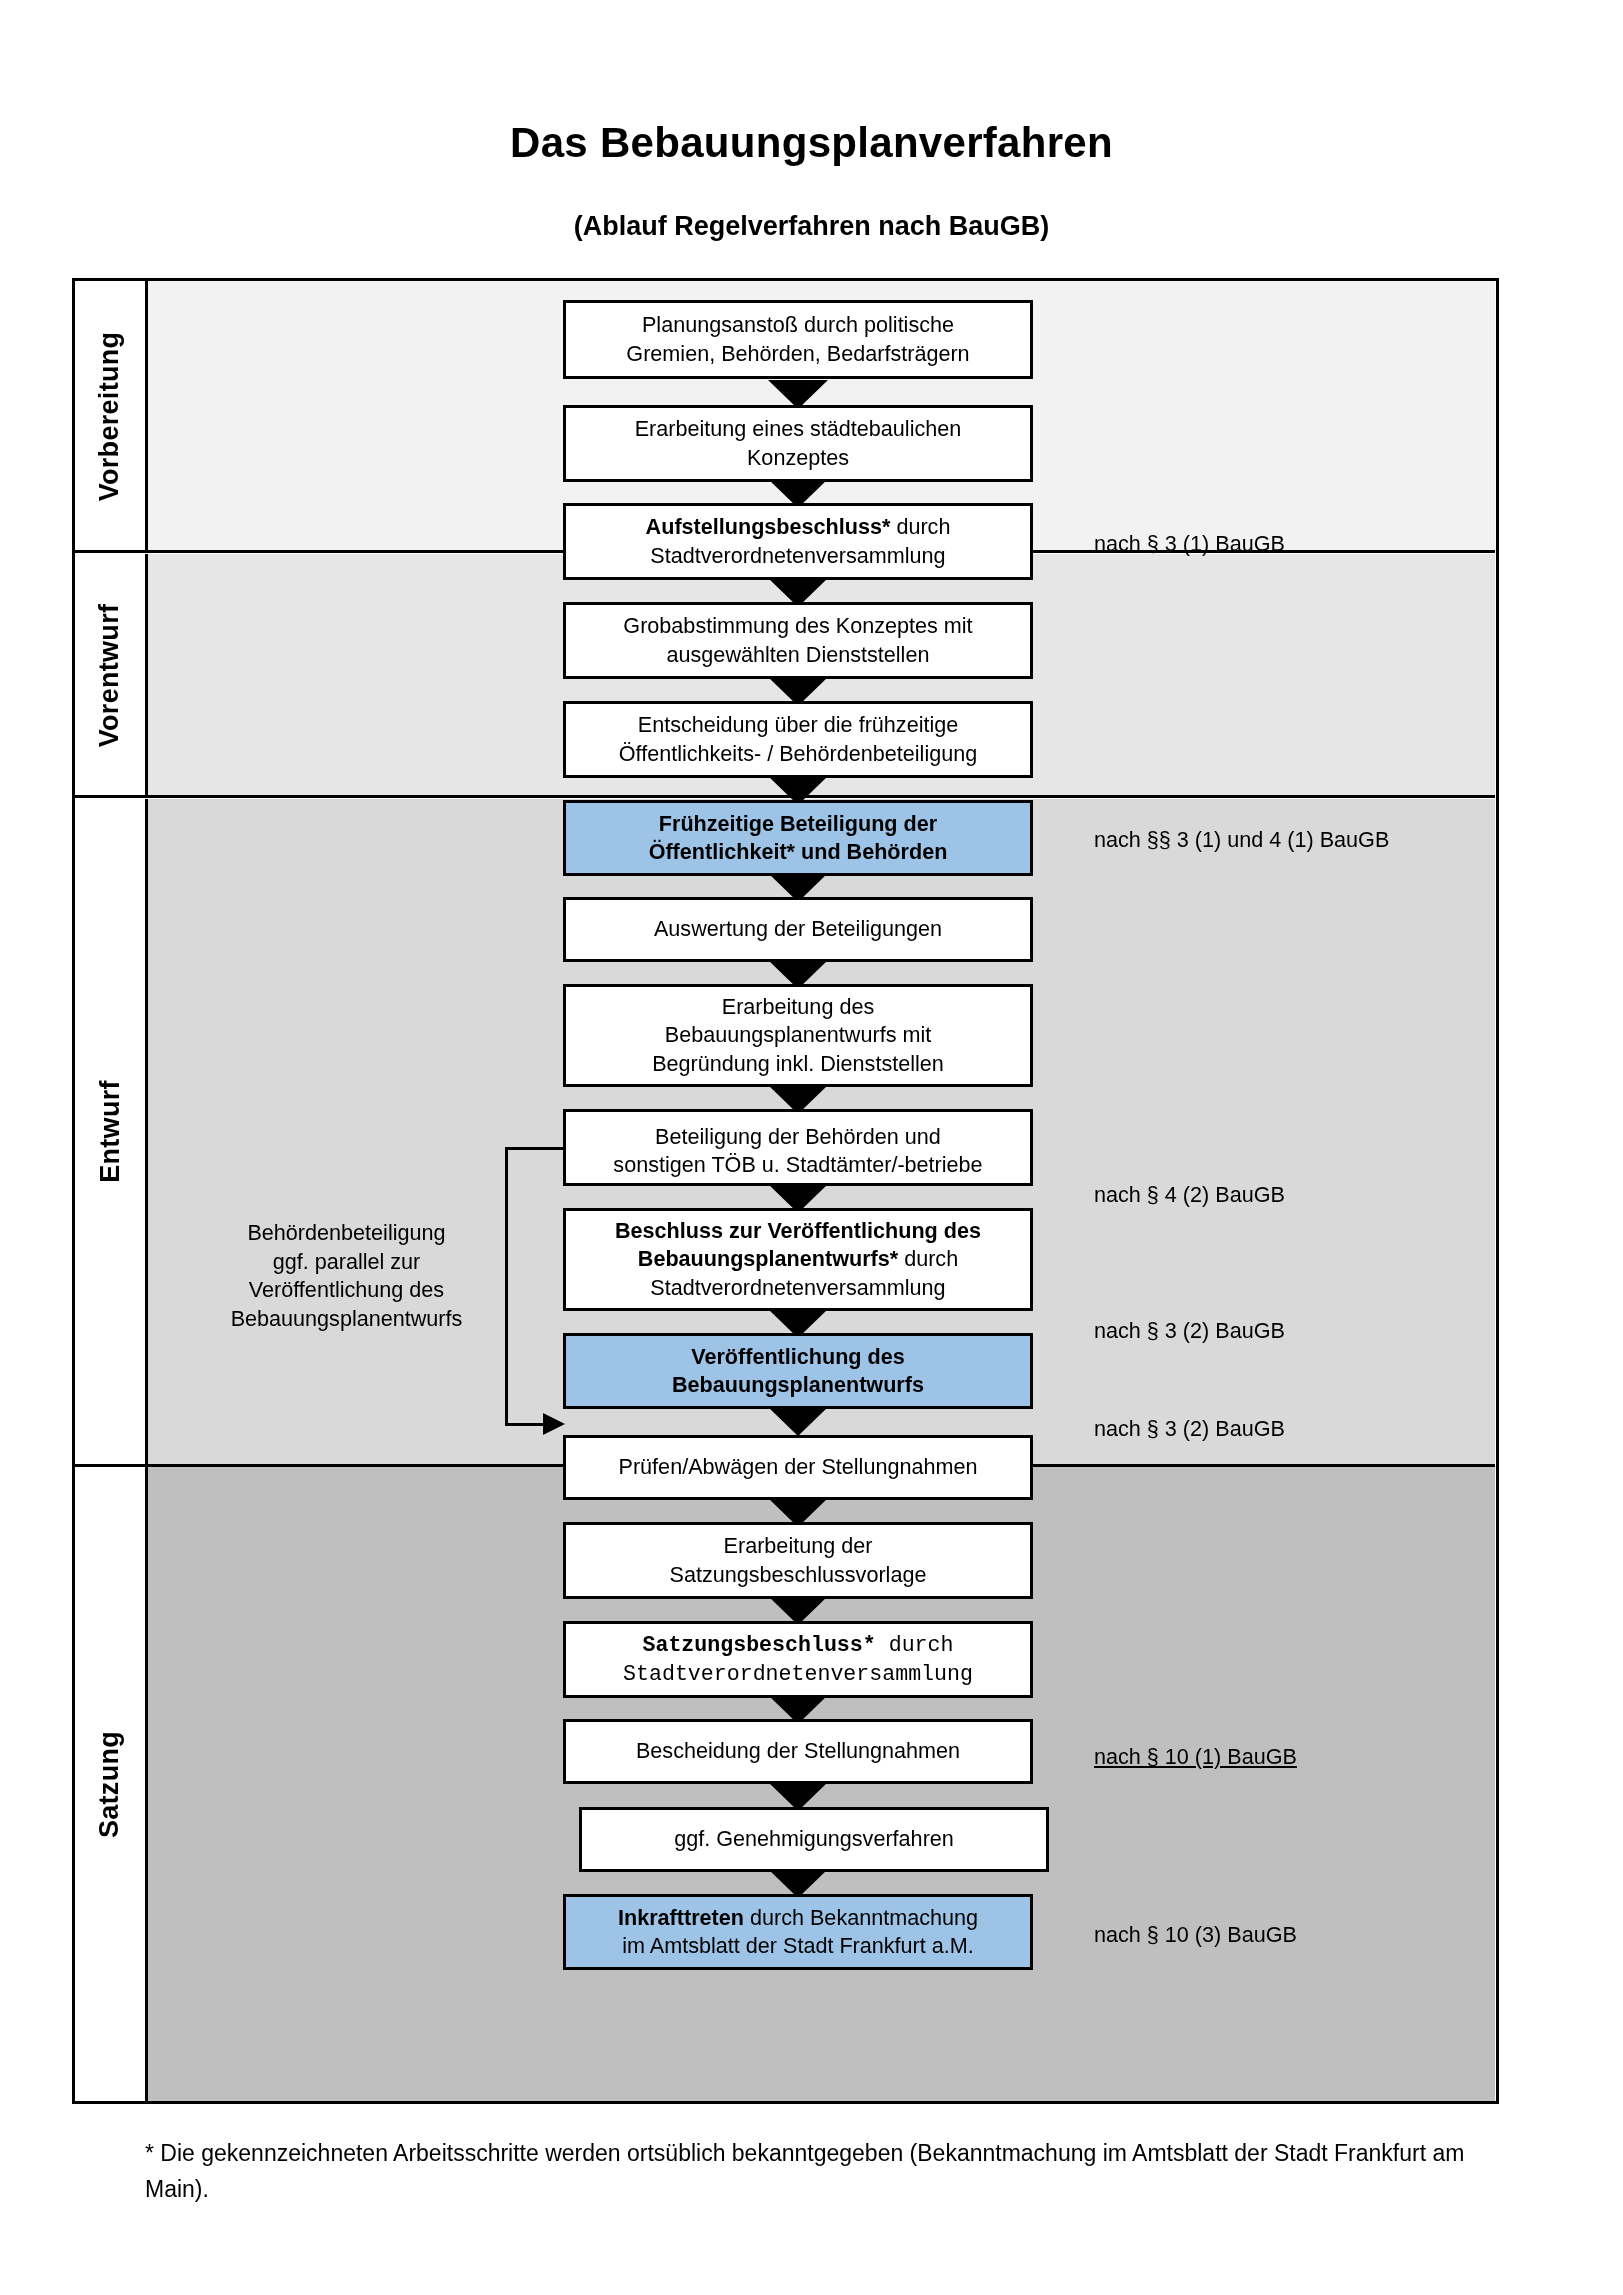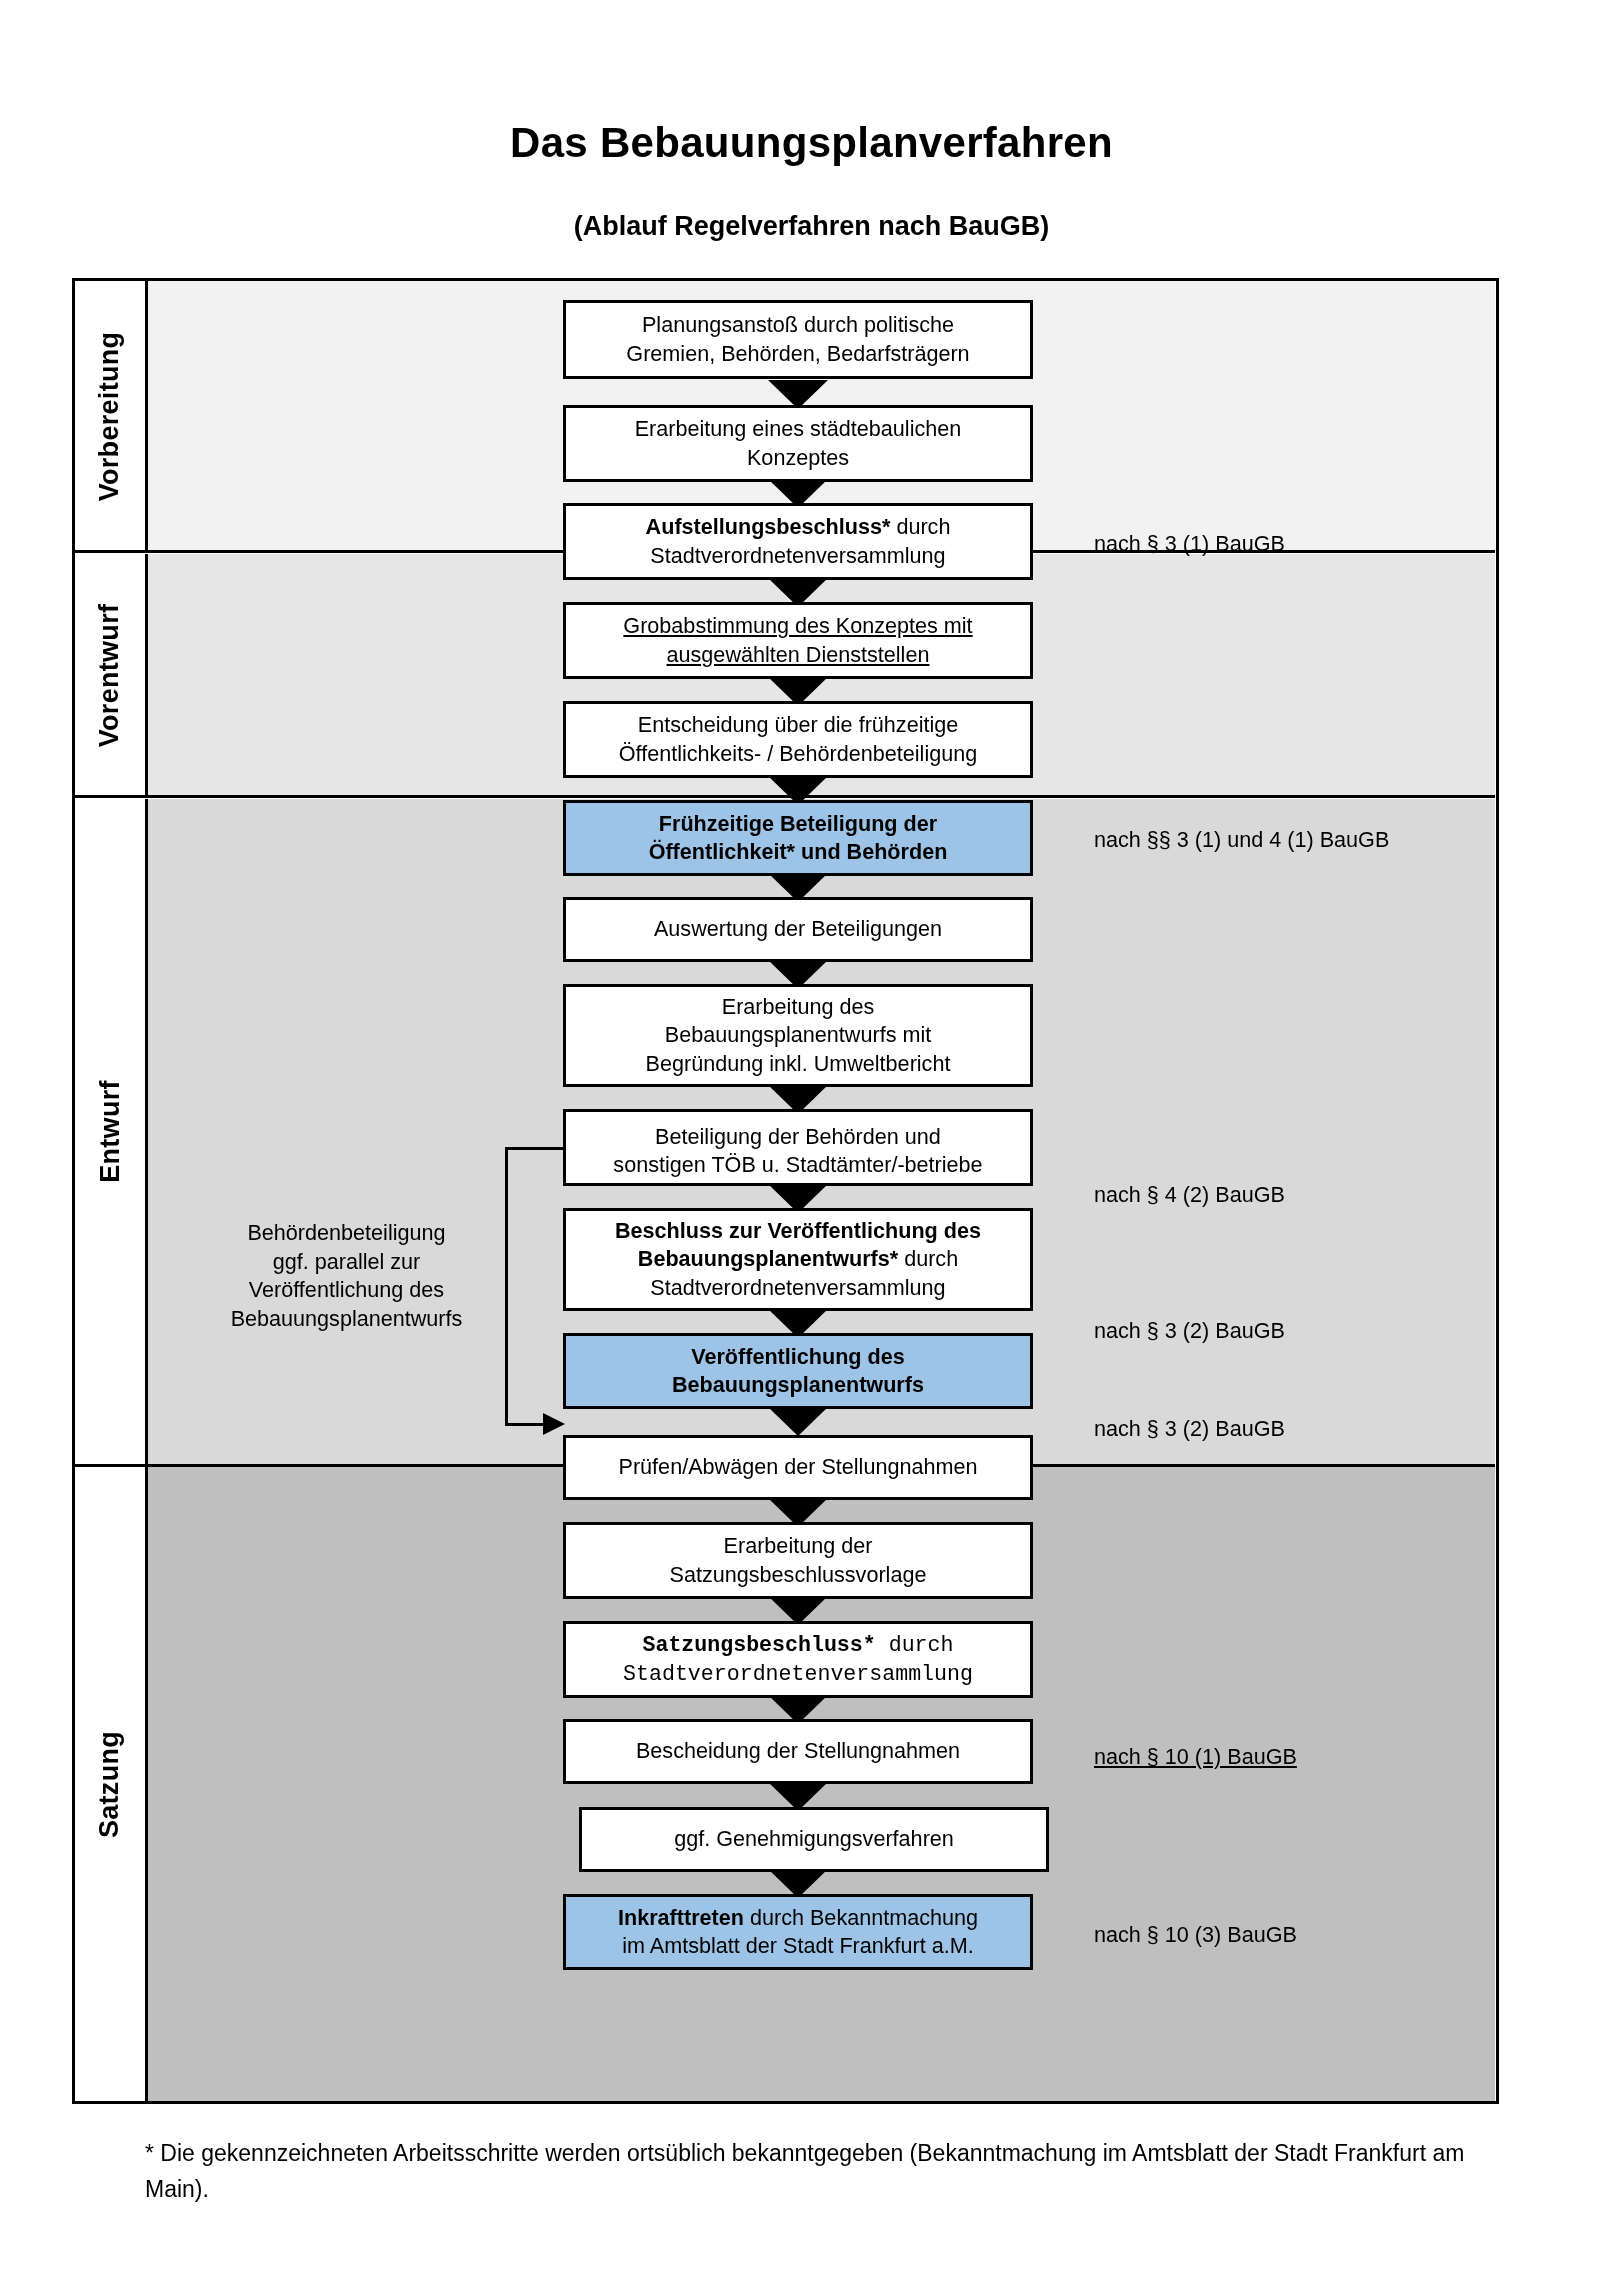--- a/index.html
+++ b/index.html
@@ -153,21 +153,21 @@
 <div class="arrow" style="left:768px;top:479px;"></div>
 
 <div class="pbox" style="top:503px;height:77px;">
   <div>
     <b>Aufstellungsbeschluss*</b><span> durch</span><br>
     <span>Stadtverordnetenversammlung</span>
   </div>
 </div>
 <div class="arrow" style="left:768px;top:578px;"></div>
 
-<div class="pbox" style="top:602px;height:77px;text-decoration:underline;">
+<div class="pbox" style="top:602px;height:77px;">
   <div>
     <span>Grobabstimmung des Konzeptes mit</span><br>
     <span>ausgewählten Dienststellen</span>
   </div>
 </div>
 <div class="arrow" style="left:768px;top:677px;"></div>
 
 <div class="pbox" style="top:701px;height:77px;">
   <div>
     <span>Entscheidung über die frühzeitige</span><br>
@@ -188,21 +188,21 @@
   <div>
     <span>Auswertung der Beteiligungen</span>
   </div>
 </div>
 <div class="arrow" style="left:768px;top:960px;"></div>
 
 <div class="pbox" style="top:984px;height:103px;">
   <div>
     <span>Erarbeitung des</span><br>
     <span>Bebauungsplanentwurfs mit</span><br>
-    <span>Begründung inkl. Umweltbericht</span>
+    <span>Begründung inkl. Dienststellen</span>
   </div>
 </div>
 <div class="arrow" style="left:768px;top:1085px;"></div>
 
 <div class="pbox" style="top:1109px;height:77px;align-items:flex-end;">
   <div>
     <span>Beteiligung der Behörden und</span><br>
     <span>sonstigen TÖB u. Stadtämter/-betriebe</span>
   </div>
 </div>

